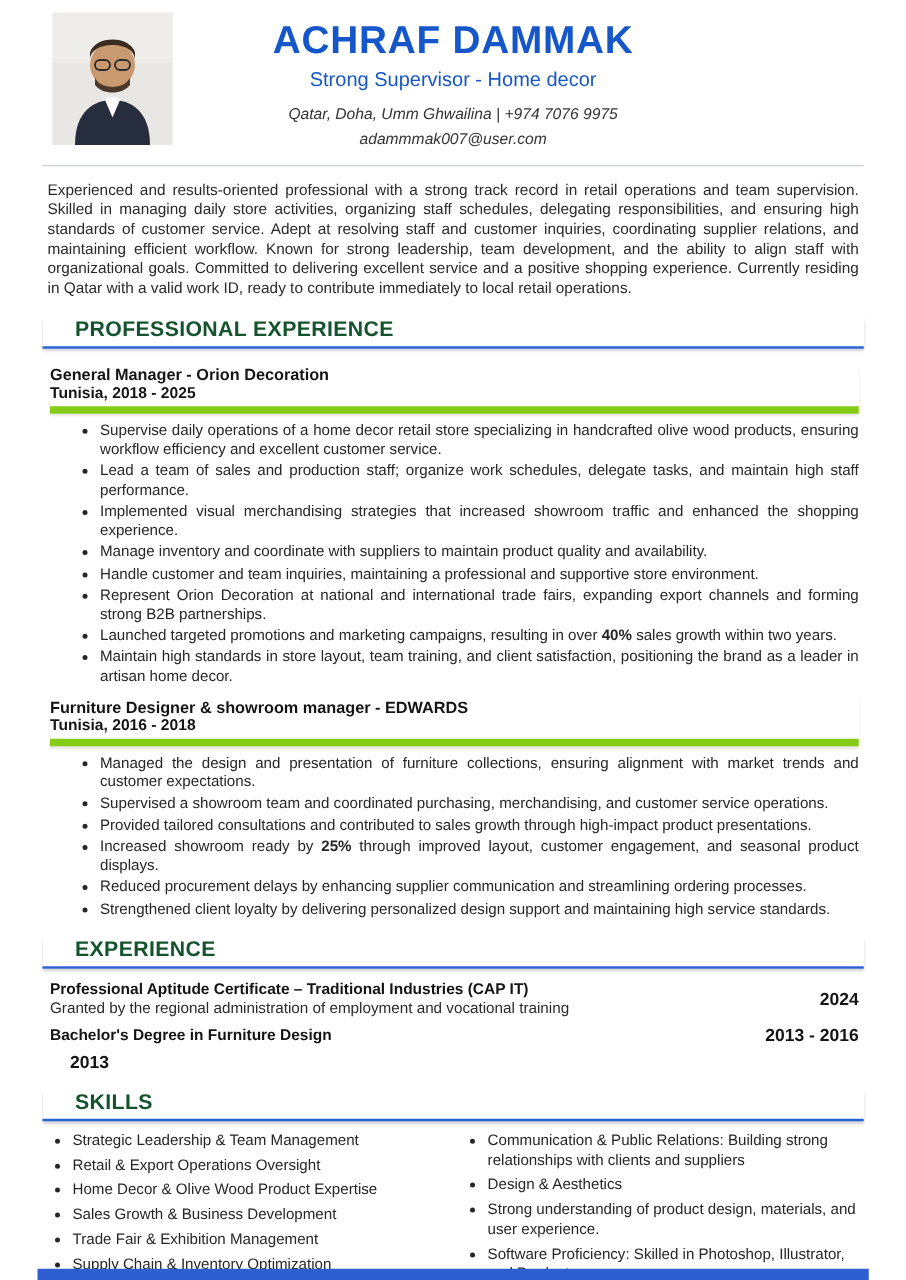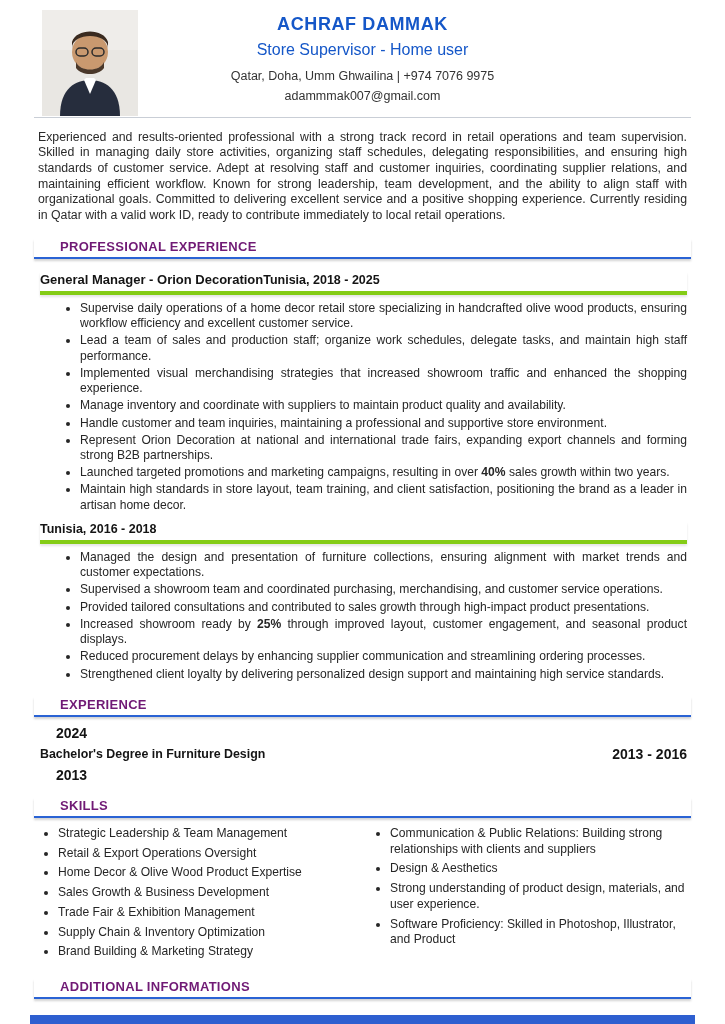--- a/index.html
+++ b/index.html
@@ -12,55 +12,56 @@
 
   
   .header { position: relative; padding-top: 14px; }
   .photo {
     position: absolute; left: 42px; top: 10px;
     width: 96px; height: 106px; overflow: hidden; background: #e9e7e3;
   }
   .photo svg { display: block; width: 100%; height: 100%; }
   .head-text { text-align: center; }
   .name {
-    font-size: 18px; font-weight: bold; letter-spacing: 0.6px;
+    font-size: 31px; font-weight: bold; letter-spacing: 0.6px;
     color: #1557c8;
   }
   .job-headline { font-size: 16px; color: #1557c8; margin-top: 6px; }
-  .contact { font-size: 12.5px; color: #333; margin-top: 9px; line-height: 1.3; }
+  .contact { font-size: 12.5px; color: #333; margin-top: 9px; line-height: 1.3; font-style: italic; }
   .contact.email { margin-top: 4px; }
   .header-divider {
     border: none; border-top: 1px solid #c9ced6;
     margin: 12px 34px 0 34px;
   }
 
   
   .summary {
     margin: 12px 38px 0 38px;
     font-size: 12.3px; line-height: 1.28; text-align: justify; color: #2a2a2a;
   }
 
   
   .section-head {
     margin: 15px 34px 0 34px;
     border-bottom: 2px solid #2a63d4;
     box-shadow: 0 2px 2px rgba(130,130,130,0.35);
     padding-bottom: 3px;
   }
   .section-head h2 {
-    font-size: 13px; font-weight: bold; color: #701a75;
+    font-size: 17px; font-weight: bold; color: #14532d;
     letter-spacing: 0.3px; padding-left: 26px;
   }
 
   
   .job-header {
-    display: flex; justify-content: flex-start; align-items: baseline;
+    display: flex; justify-content: center; align-items: baseline;
     margin: 13px 38px 0 40px; padding-bottom: 4px;
-    border-bottom: 4px solid #84cc16;
+    border-bottom: 6px solid #84cc16;
     box-shadow: 0 2px 2px rgba(160,160,160,0.28);
+    flex-direction: column;
   }
   .job-header.second { margin-top: 9px; }
   .job-title { font-size: 13px; font-weight: bold; color: #141414; }
   .job-dates { font-size: 12.5px; font-weight: bold; color: #141414; white-space: nowrap; }
 
   ul.bullets { margin: 6px 38px 0 80px; padding: 0; list-style: disc outside; }
   ul.bullets li {
     font-size: 12.1px; line-height: 1.26; margin-bottom: 2px; color: #262626;
     text-align: justify;
   }
@@ -99,23 +100,23 @@
         <path d="M42 70 L48 84 L54 70 L52 68 L44 68 Z" fill="#ffffff"></path>
         <circle cx="48" cy="42" r="18" fill="#c9996f"></circle>
         <path d="M30 38 C30 22 66 22 66 38 L66 32 C62 18 34 18 30 32 Z" fill="#3a2b20"></path>
         <path d="M34 52 C38 62 58 62 62 52 L62 58 C56 66 40 66 34 58 Z" fill="#4a382a"></path>
         <rect x="34" y="38" width="12" height="8" rx="4" fill="none" stroke="#2b2b2b" stroke-width="1.5"></rect>
         <rect x="50" y="38" width="12" height="8" rx="4" fill="none" stroke="#2b2b2b" stroke-width="1.5"></rect>
       </svg>
     </div>
     <div class="head-text">
       <div class="name">ACHRAF DAMMAK</div>
-      <div class="job-headline">Store Supervisor - Home user</div>
+      <div class="job-headline">Strong Supervisor - Home decor</div>
       <div class="contact">Qatar, Doha, Umm Ghwailina | +974 7076 9975</div>
-      <div class="contact email">adammmak007@gmail.com</div>
+      <div class="contact email">adammmak007@user.com</div>
     </div>
   </div>
   <hr class="header-divider">
 
   <p class="summary">Experienced and results-oriented professional with a strong track record in retail operations and team supervision. Skilled in managing daily store activities, organizing staff schedules, delegating responsibilities, and ensuring high standards of customer service. Adept at resolving staff and customer inquiries, coordinating supplier relations, and maintaining efficient workflow. Known for strong leadership, team development, and the ability to align staff with organizational goals. Committed to delivering excellent service and a positive shopping experience. Currently residing in Qatar with a valid work ID, ready to contribute immediately to local retail operations.</p>
 
   <div class="section-head">
     <h2>PROFESSIONAL EXPERIENCE</h2>
   </div>
 
@@ -131,37 +132,42 @@
       <li>Manage inventory and coordinate with suppliers to maintain product quality and availability.</li>
       <li>Handle customer and team inquiries, maintaining a professional and supportive store environment.</li>
       <li>Represent Orion Decoration at national and international trade fairs, expanding export channels and forming strong B2B partnerships.</li>
       <li><span>Launched targeted promotions and marketing campaigns, resulting in over </span><b>40%</b><span> sales growth within two years.</span></li>
       <li>Maintain high standards in store layout, team training, and client satisfaction, positioning the brand as a leader in artisan home decor.</li>
     </ul>
   </div>
 
   <div>
     <div class="job-header second">
+      <span class="job-title">Furniture Designer &amp; showroom manager -  EDWARDS</span>
       <span class="job-dates">Tunisia, 2016 - 2018</span>
     </div>
     <ul class="bullets">
       <li>Managed the design and presentation of furniture collections, ensuring alignment with market trends and customer expectations.</li>
       <li>Supervised a showroom team and coordinated purchasing, merchandising, and customer service operations.</li>
       <li>Provided tailored consultations and contributed to sales growth through high-impact product presentations.</li>
       <li><span>Increased showroom ready by </span><b>25%</b><span> through improved layout, customer engagement, and seasonal product displays.</span></li>
       <li>Reduced procurement delays by enhancing supplier communication and streamlining ordering processes.</li>
       <li>Strengthened client loyalty by delivering personalized design support and maintaining high service standards.</li>
     </ul>
   </div>
 
   <div class="section-head">
     <h2>EXPERIENCE</h2>
   </div>
   <div class="edu-wrap">
     <div class="edu-item">
+      <div>
+        <div class="edu-title">Professional Aptitude Certificate – Traditional Industries (CAP IT)</div>
+        <div class="edu-sub">Granted by the regional administration of employment and vocational training</div>
+      </div>
       <div class="edu-date">2024</div>
     </div>
     <div class="edu-item">
       <div>
         <div class="edu-title">Bachelor's Degree in Furniture Design</div>
       </div>
       <div class="edu-date">2013 - 2016</div>
     </div>
     <div class="edu-item">
       <div class="edu-date">2013</div>

